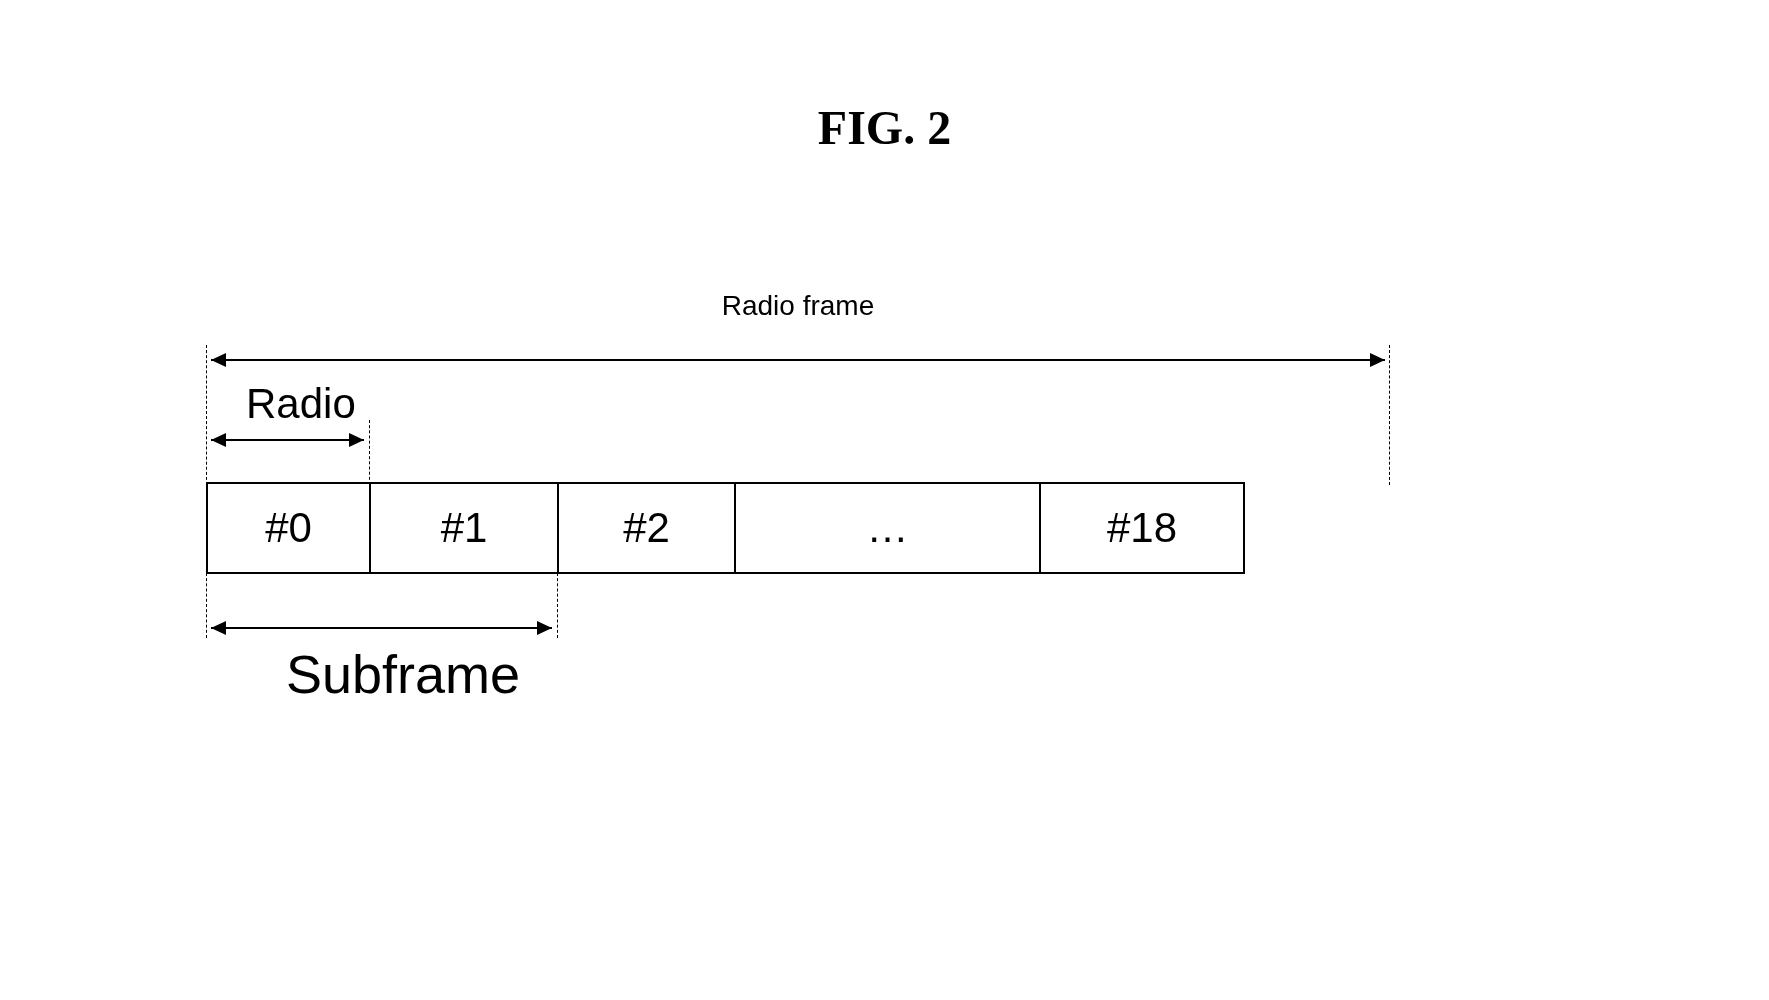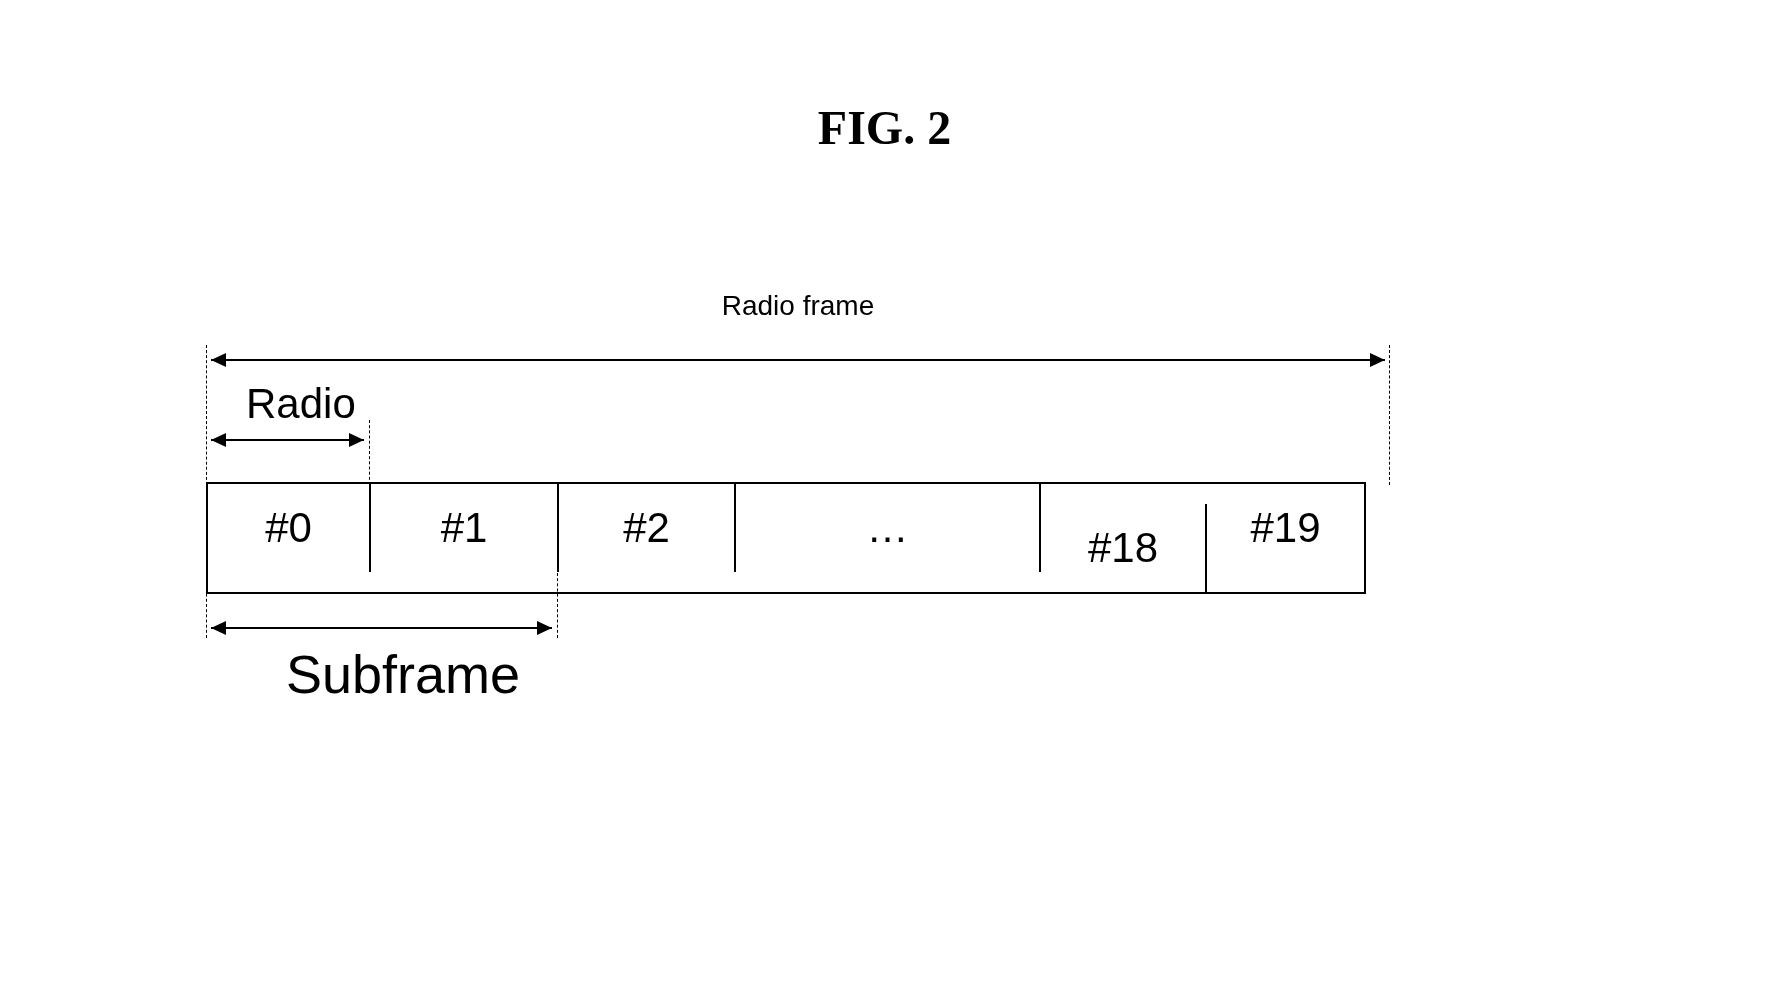--- a/index.html
+++ b/index.html
@@ -125,22 +125,21 @@
     <line x1="5" y1="15" x2="158" y2="15" stroke="black" stroke-width="2"></line>
     <polygon points="5,15 20,8 20,22" fill="black"></polygon>
     <polygon points="158,15 143,8 143,22" fill="black"></polygon>
   </svg>
 
   <div class="slots-row">
     <div class="slot-cell" style="width: 163px;">#0</div>
     <div class="slot-cell" style="width: 188px;">#1</div>
     <div class="slot-cell" style="width: 177px;">#2</div>
     <div class="slot-cell" style="width: 305px;">…</div>
-    <div class="slot-cell" style="width: 166px; margin-top: 20px;">#18</div>
-    <div class="slot-cell" style="width: 157px;">#19</div>
+    <div class="slot-cell" style="width: 202px;">#18</div>
   </div>
 
   <div class="tick-bottom" style="left: 0; top: 283px;"></div>
   <div class="tick-bottom" style="left: 351px; top: 283px;"></div>
 
   <svg class="subframe-arrow">
     <line x1="5" y1="15" x2="346" y2="15" stroke="black" stroke-width="2"></line>
     <polygon points="5,15 20,8 20,22" fill="black"></polygon>
     <polygon points="346,15 331,8 331,22" fill="black"></polygon>
   </svg>

